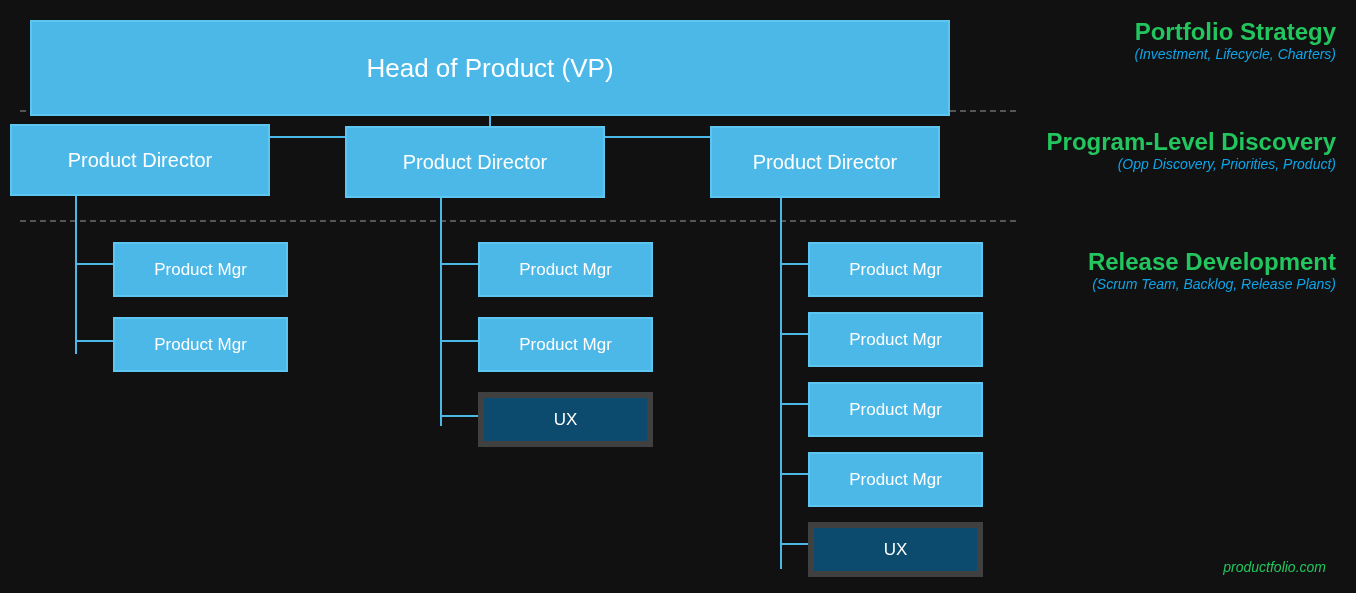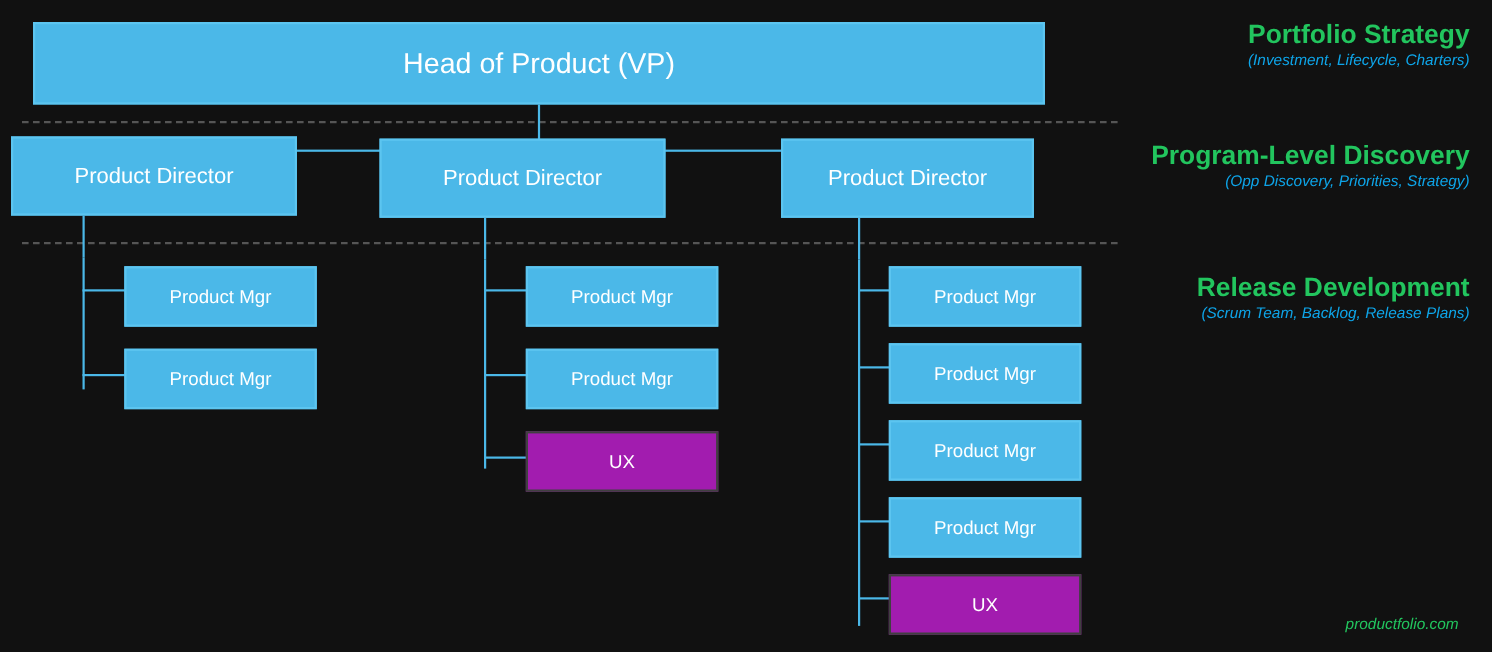--- a/index.html
+++ b/index.html
@@ -26,22 +26,22 @@
       border: 2px solid #5cc5f0;
       color: #fff;
       display: flex;
       align-items: center;
       justify-content: center;
       font-size: 18px;
       font-weight: 400;
     }
 
     .box-dark {
-      background: #a21caf;
-      border: 2px solid #404040;
+      background: #0c4a6e;
+      border: 6px solid #404040;
       text-align: right;
     }
 
     
     .dashed-line {
       position: absolute;
       border-top: 2px dashed #555;
       left: 0;
       right: 0;
     }
@@ -82,21 +82,21 @@
     }
   </style>
 </head>
 <body>
 
 <div class="canvas">
 
   <div class="dashed-line" style="top: 110px; left: 20px; right: 340px;"></div>
   <div class="dashed-line" style="top: 220px; left: 20px; right: 340px;"></div>
 
-  <div class="box" style="left: 30px; top: 20px; width: 920px; height: 75px; font-size: 26px;">
+  <div class="box" style="left: 30px; top: 20px; width: 920px; height: 96px; font-size: 26px;">
     <span>Head of Product (VP)</span>
   </div>
 
   <div class="connector" style="left: 489px; top: 95px; width: 2px; height: 42px;"></div>
 
   <div class="connector" style="left: 138px; top: 136px; width: 703px; height: 2px;"></div>
 
   <div class="connector" style="left: 138px; top: 136px; width: 2px; height: 10px;"></div>
   <div class="connector" style="left: 474px; top: 136px; width: 2px; height: 10px;"></div>
   <div class="connector" style="left: 840px; top: 136px; width: 2px; height: 10px;"></div>
@@ -173,21 +173,21 @@
     <span>UX</span>
   </div>
 
   <div class="label-area" style="top: 18px; right: 20px; width: 310px;">
     <div class="label-title">Portfolio Strategy</div>
     <div class="label-subtitle">(Investment, Lifecycle, Charters)</div>
   </div>
 
   <div class="label-area" style="top: 128px; right: 20px; width: 330px;">
     <div class="label-title">Program-Level Discovery</div>
-    <div class="label-subtitle">(Opp Discovery, Priorities, Strategy)</div>
+    <div class="label-subtitle">(Opp Discovery, Priorities, Product)</div>
   </div>
 
   <div class="label-area" style="top: 248px; right: 20px; width: 330px;">
     <div class="label-title">Release Development</div>
     <div class="label-subtitle">(Scrum Team, Backlog, Release Plans)</div>
   </div>
 
   <div class="watermark">productfolio.com</div>
 
 </div>

